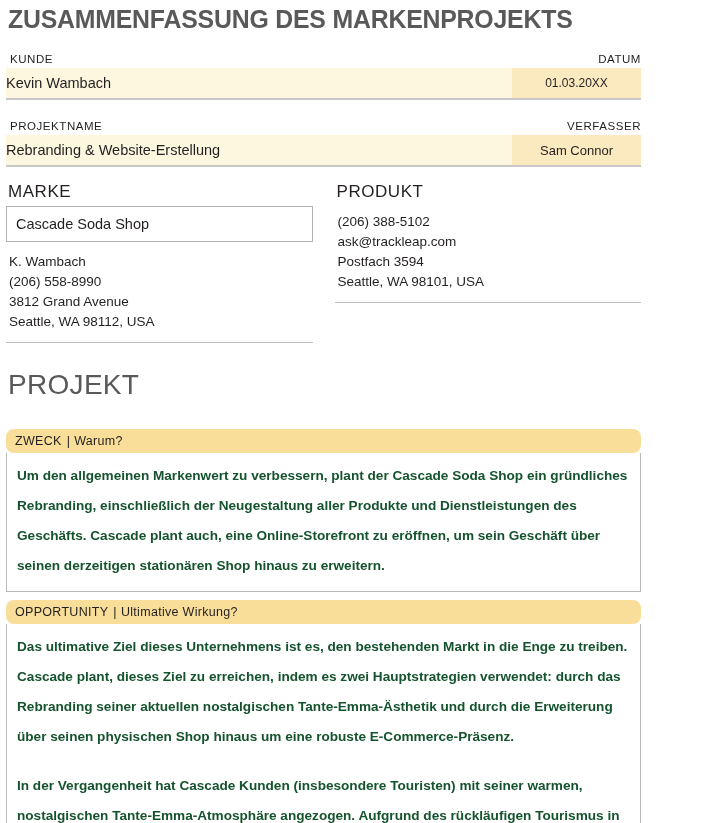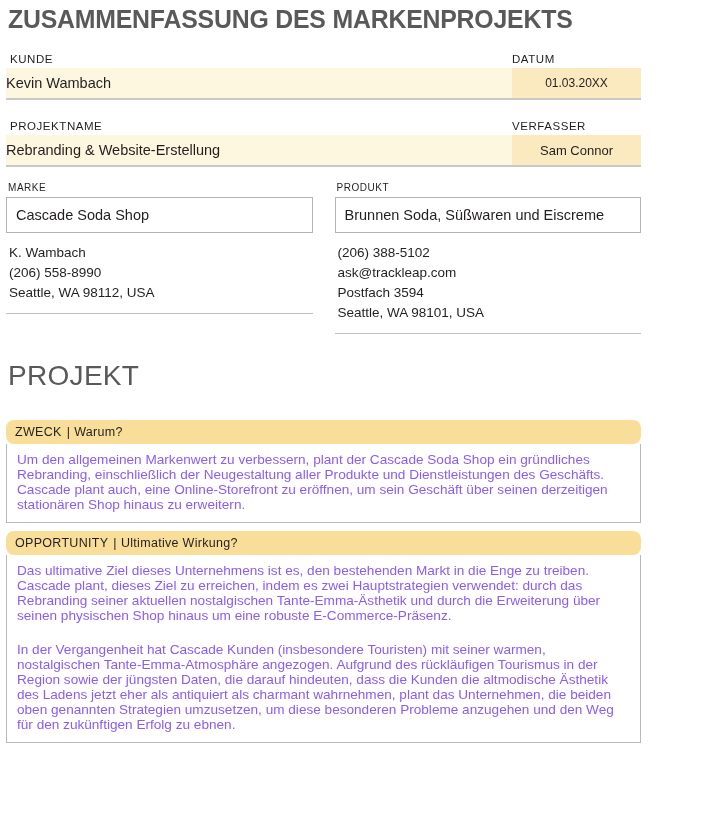--- a/index.html
+++ b/index.html
@@ -49,21 +49,21 @@
     font-size: 11.5px;
     letter-spacing: 0.55px;
     color: #231f20;
     padding-left: 4px;
   }
   .label-row .lbl-right {
     flex: 1 1 auto;
     font-size: 11.5px;
     letter-spacing: 0.55px;
     color: #231f20;
-    text-align: left;
+    text-align: right;
   }
 
   .value-row {
     display: flex;
     height: 32px;
     border-bottom: 2px solid #c8c8c8;
     margin-top: 3px;
   }
   .value-row .val-left {
     flex: 0 0 506px;
@@ -88,21 +88,21 @@
 
   
   .cols {
     display: flex;
     gap: 22px;
     margin-top: 15px;
   }
   .col { flex: 1 1 0; min-width: 0; }
 
   .col-label {
-    font-size: 10px;
+    font-size: 17px;
     letter-spacing: 0.55px;
     color: #231f20;
     padding-left: 2px;
     margin-bottom: 4px;
   }
   .col-box {
     border: 1px solid #b3b3b3;
     background: #ffffff;
     height: 36px;
     display: flex;
@@ -147,22 +147,23 @@
   }
   .panel-head .sep { padding: 0 4px 0 5px; }
   .panel-head .sub { }
 
   .panel-body {
     border: 1px solid #b9b9b9;
     border-top: none;
     background: #ffffff;
     padding: 8px 12px 10px 10px;
     font-size: 13.6px;
-    line-height: 15px;
-    color: #8b5cf6;
+    line-height: 30px;
+    color: #14532d;
+    font-weight: bold;
   }
   .panel-body p { margin: 0; }
   .panel-body p + p { margin-top: 19px; }
 </style>
 </head>
 <body>
 
 <div class="page">
 
   <div class="doc-title">ZUSAMMENFASSUNG DES MARKENPROJEKTS</div>
@@ -192,27 +193,27 @@
   </div>
 
   <div class="cols">
 
     <div class="col">
       <div class="col-label">MARKE</div>
       <div class="col-box">Cascade Soda Shop</div>
       <div class="contact">
         <div>K. Wambach</div>
         <div>(206) 558-8990</div>
+        <div>3812 Grand Avenue</div>
         <div>Seattle, WA 98112, USA</div>
       </div>
     </div>
 
     <div class="col">
       <div class="col-label">PRODUKT</div>
-      <div class="col-box">Brunnen Soda, Süßwaren und Eiscreme</div>
       <div class="contact">
         <div>(206) 388-5102</div>
         <div>ask@trackleap.com</div>
         <div>Postfach 3594</div>
         <div>Seattle, WA 98101, USA</div>
       </div>
     </div>
 
   </div>
 

